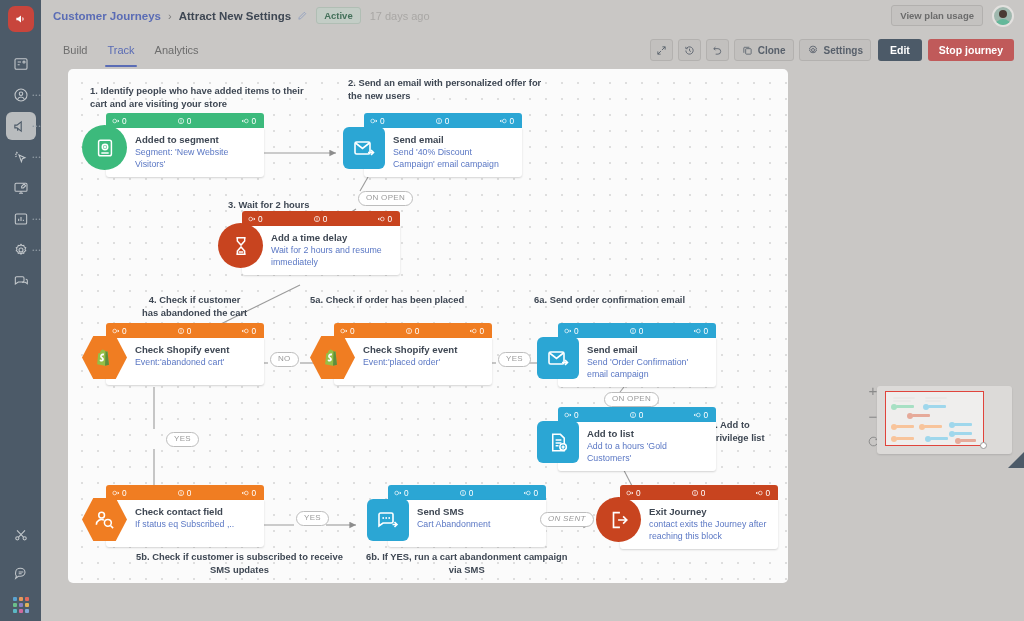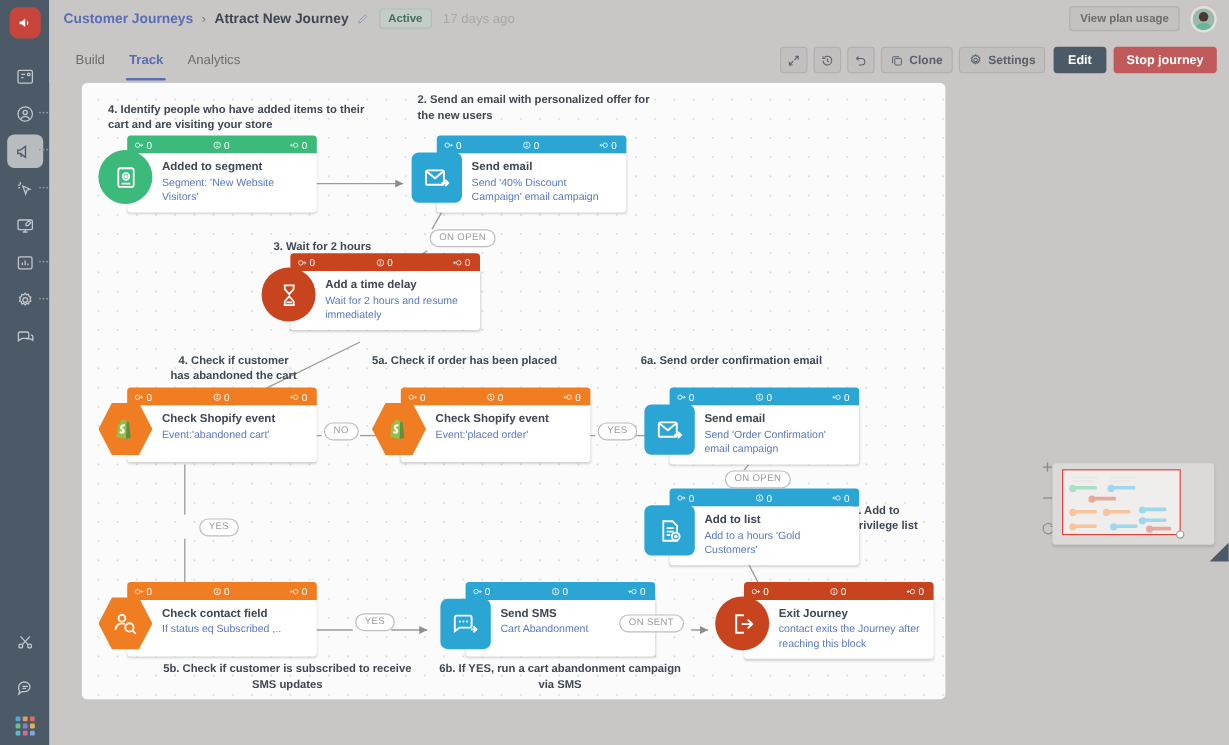--- a/index.html
+++ b/index.html
@@ -65,21 +65,21 @@
     width: 8px; height: 8px; border-radius: 50%; background: #4a3a33; }
   .avatar .body { position: absolute; left: 50%; bottom: -4px; transform: translateX(-50%);
     width: 16px; height: 10px; border-radius: 8px 8px 0 0; background: #63b89a; }
 
   
   .tabbar {
     position: absolute; left: 41px; top: 31px; width: 983px; height: 38px;
     background: #c9c7c5; display: flex; align-items: center; padding: 0 10px 0 12px;
   }
   .tab { font-size: 11px; color: #6d6d6d; padding: 10px 10px 11px; cursor: pointer; position: relative; }
-  .tab.active { color: #5a6cb5; font-weight: bold; }
+  .tab.active { color: #5a6cb5; font-weight: normal; }
   .tab.active::after { content:""; position: absolute; left: 8px; right: 8px; bottom: 0;
     height: 2px; background: #5a6cb5; border-radius: 1px; }
   .tool {
     display: flex; align-items: center; gap: 5px; height: 22px; padding: 0 7px; margin-left: 5px;
     background: #c2c0be; border: 1px solid #b3b1af; border-radius: 3px;
     font-size: 10px; color: #58606b; font-weight: bold; cursor: pointer;
   }
   .tool.icon-only { padding: 0 5px; }
   .btn-edit {
     height: 22px; padding: 0 12px; margin-left: 7px; background: #4c5a68; color: #fff;
@@ -259,21 +259,21 @@
           <i style="background: rgb(91, 184, 196);"></i>
           <i style="background: rgb(208, 106, 158);"></i>
           <i style="background: rgb(127, 168, 216);"></i>
         </div>
     </div>
   </nav>
 
   <header class="topbar">
     <span class="crumb-link">Customer Journeys</span>
     <span class="crumb-sep">›</span>
-    <span class="crumb-cur">Attract New Journey</span>
+    <span class="crumb-cur">Attract New Settings</span>
     <span class="pencil">
       <svg width="11" height="11" viewBox="0 0 24 24" fill="none" stroke="#8c9bbf" stroke-width="1.8">
           <path d="M4 20l1-4 11-11 3 3-11 11-4 1z"></path>
         </svg>
     </span>
     <span class="chip-active">Active</span>
     <span class="ago">17 days ago</span>
     <span class="spacer"></span>
     <button class="btn-plan">View plan usage</button>
     <div class="avatar">
@@ -356,21 +356,21 @@
         <path d="M258,456 L288,456" marker-end="url(#ar)"></path>
 
         <path d="M454,456 L470,456"></path>
         <path d="M508,456 L522,456" marker-end="url(#ar)"></path>
 
         <path d="M546,382 L580,448" marker-end="url(#ar)"></path>
       </g>
     </svg>
 
     <div id="labels">
-        <div class="step-label" style="left: 22px; top: 16px;">4. Identify people who have added items to their
+        <div class="step-label" style="left: 22px; top: 16px;">1. Identify people who have added items to their
 cart and are visiting your store</div>
         <div class="step-label" style="left: 280px; top: 8px;">2. Send an email with personalized offer for
 the new users</div>
         <div class="step-label" style="left: 160px; top: 130px;">3. Wait for 2 hours</div>
         <div class="step-label ctr" style="left: 26px; top: 225px;">4. Check if customer
 has abandoned the cart</div>
         <div class="step-label" style="left: 242px; top: 225px;">5a. Check if order has been placed</div>
         <div class="step-label" style="left: 466px; top: 225px;">6a. Send order confirmation email</div>
         <div class="step-label" style="left: 642px; top: 350px;">7. Add to
 privilege list</div>
@@ -745,21 +745,21 @@
           </div>
         </div>
       </div>
     <div id="conns">
         <div class="conn" style="left: 290px; top: 122px;">ON OPEN</div>
         <div class="conn" style="left: 202px; top: 283px;">NO</div>
         <div class="conn" style="left: 430px; top: 283px;">YES</div>
         <div class="conn" style="left: 536px; top: 323px;">ON OPEN</div>
         <div class="conn" style="left: 98px; top: 363px;">YES</div>
         <div class="conn" style="left: 228px; top: 442px;">YES</div>
-        <div class="conn" style="left: 448px; top: 443px;">ON SENT</div>
+        <div class="conn" style="left: 472px; top: 443px; font-style: italic;">ON SENT</div>
       </div>
   </div>
 
   <div class="zoomctl">
     <span>+</span>
     <span>−</span>
     <span>
       <svg width="13" height="13" viewBox="0 0 24 24" fill="none" stroke="#8a8a8a" stroke-width="1.8">
           <path d="M20 12a8 8 0 1 1-2.4-5.7"></path>
           <path d="M20 4v4.5h-4.5"></path>

